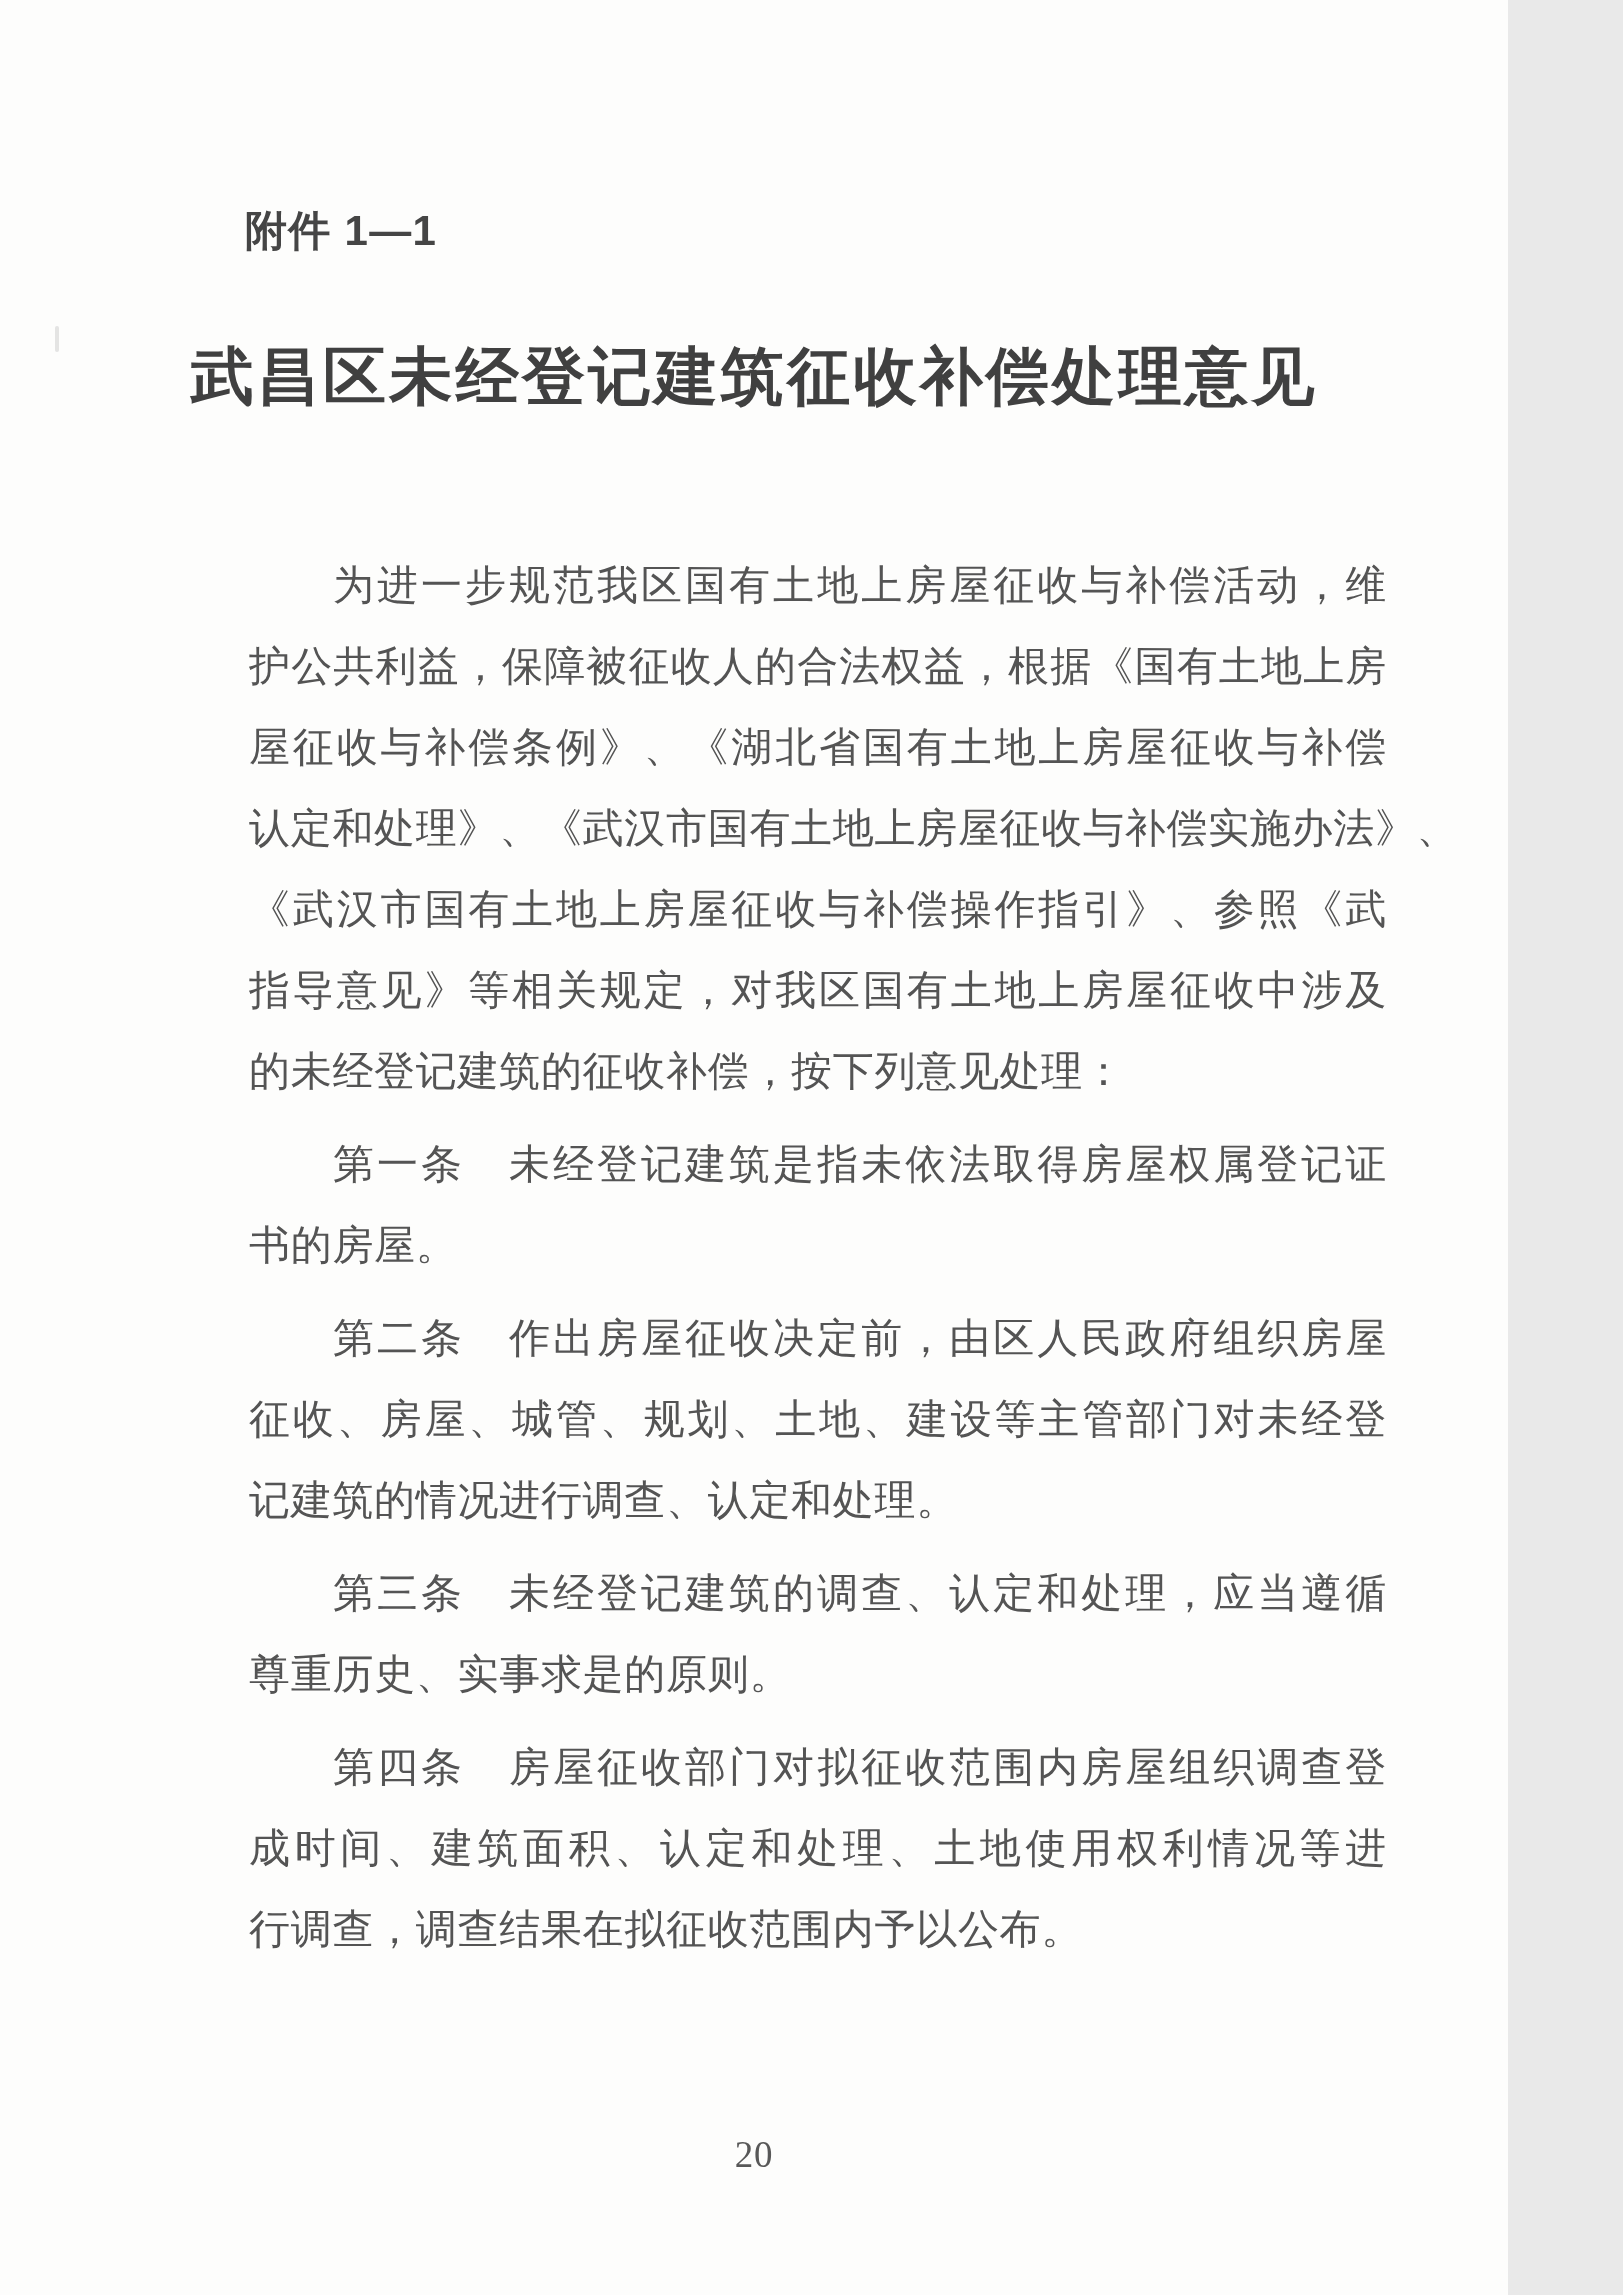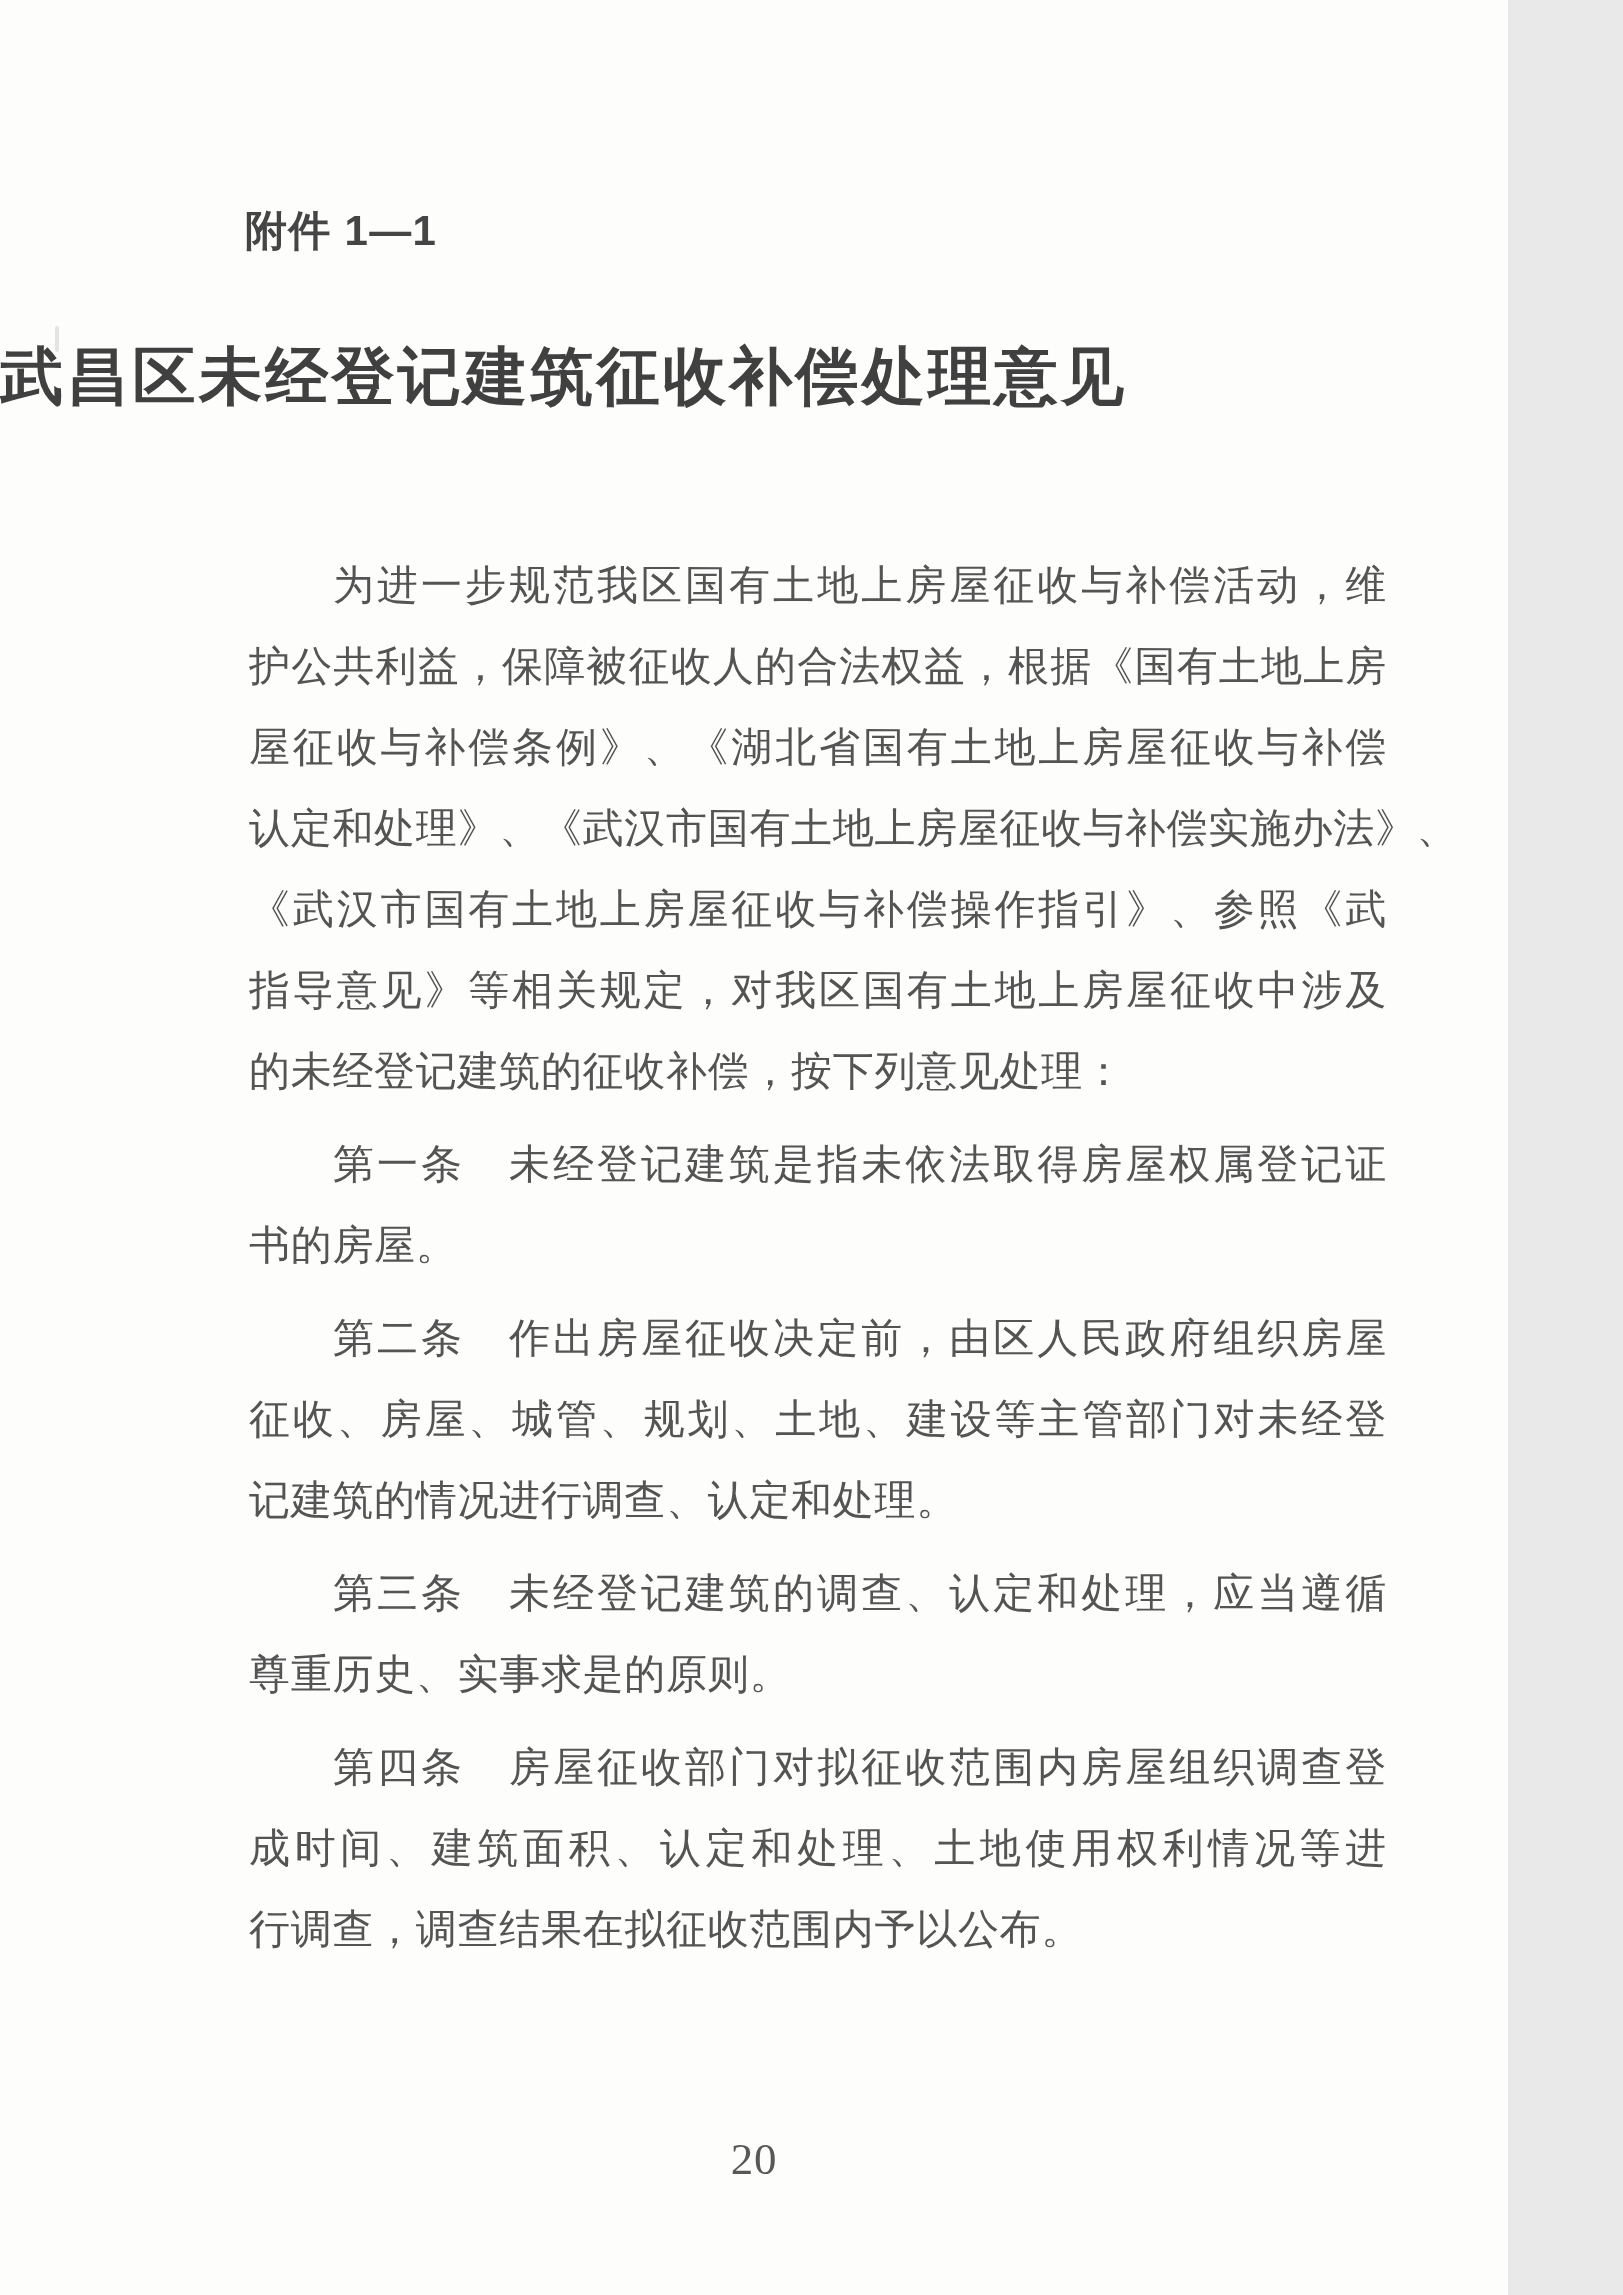--- a/index.html
+++ b/index.html
@@ -31,20 +31,21 @@
     font-family: "Liberation Sans", "DejaVu Sans", sans-serif;
     font-weight: 600;
     font-size: 42px;
     line-height: 1.1;
     letter-spacing: 1.3px;
     color: #454545;
   }
   .doc-title {
     position: absolute;
     left: 0; right: 0; top: 338px;
+    text-align: center;
     font-weight: 700;
     font-size: 63px;
     line-height: 1.25;
     letter-spacing: 3.3px;
     color: #404040;
     font-family: "Liberation Serif", "DejaVu Serif", serif;
   }
   .doc-body {
     position: absolute;
     left: 237px; top: 533px;
@@ -64,21 +65,21 @@
   }
   .ln.first { text-indent: 84px; }
   .ln.end {
     text-align-last: left;
     white-space: normal;
   }
   .page-number {
     position: absolute;
     left: 0; right: 0; top: 2133px;
     text-align: center;
-    font-size: 45px;
+    font-size: 37px;
     color: #585858;
     letter-spacing: 0.7px;
   }
 </style>
 </head>
 <body>
 
 <div class="page">
 
   <div class="scan-artifact"></div>

